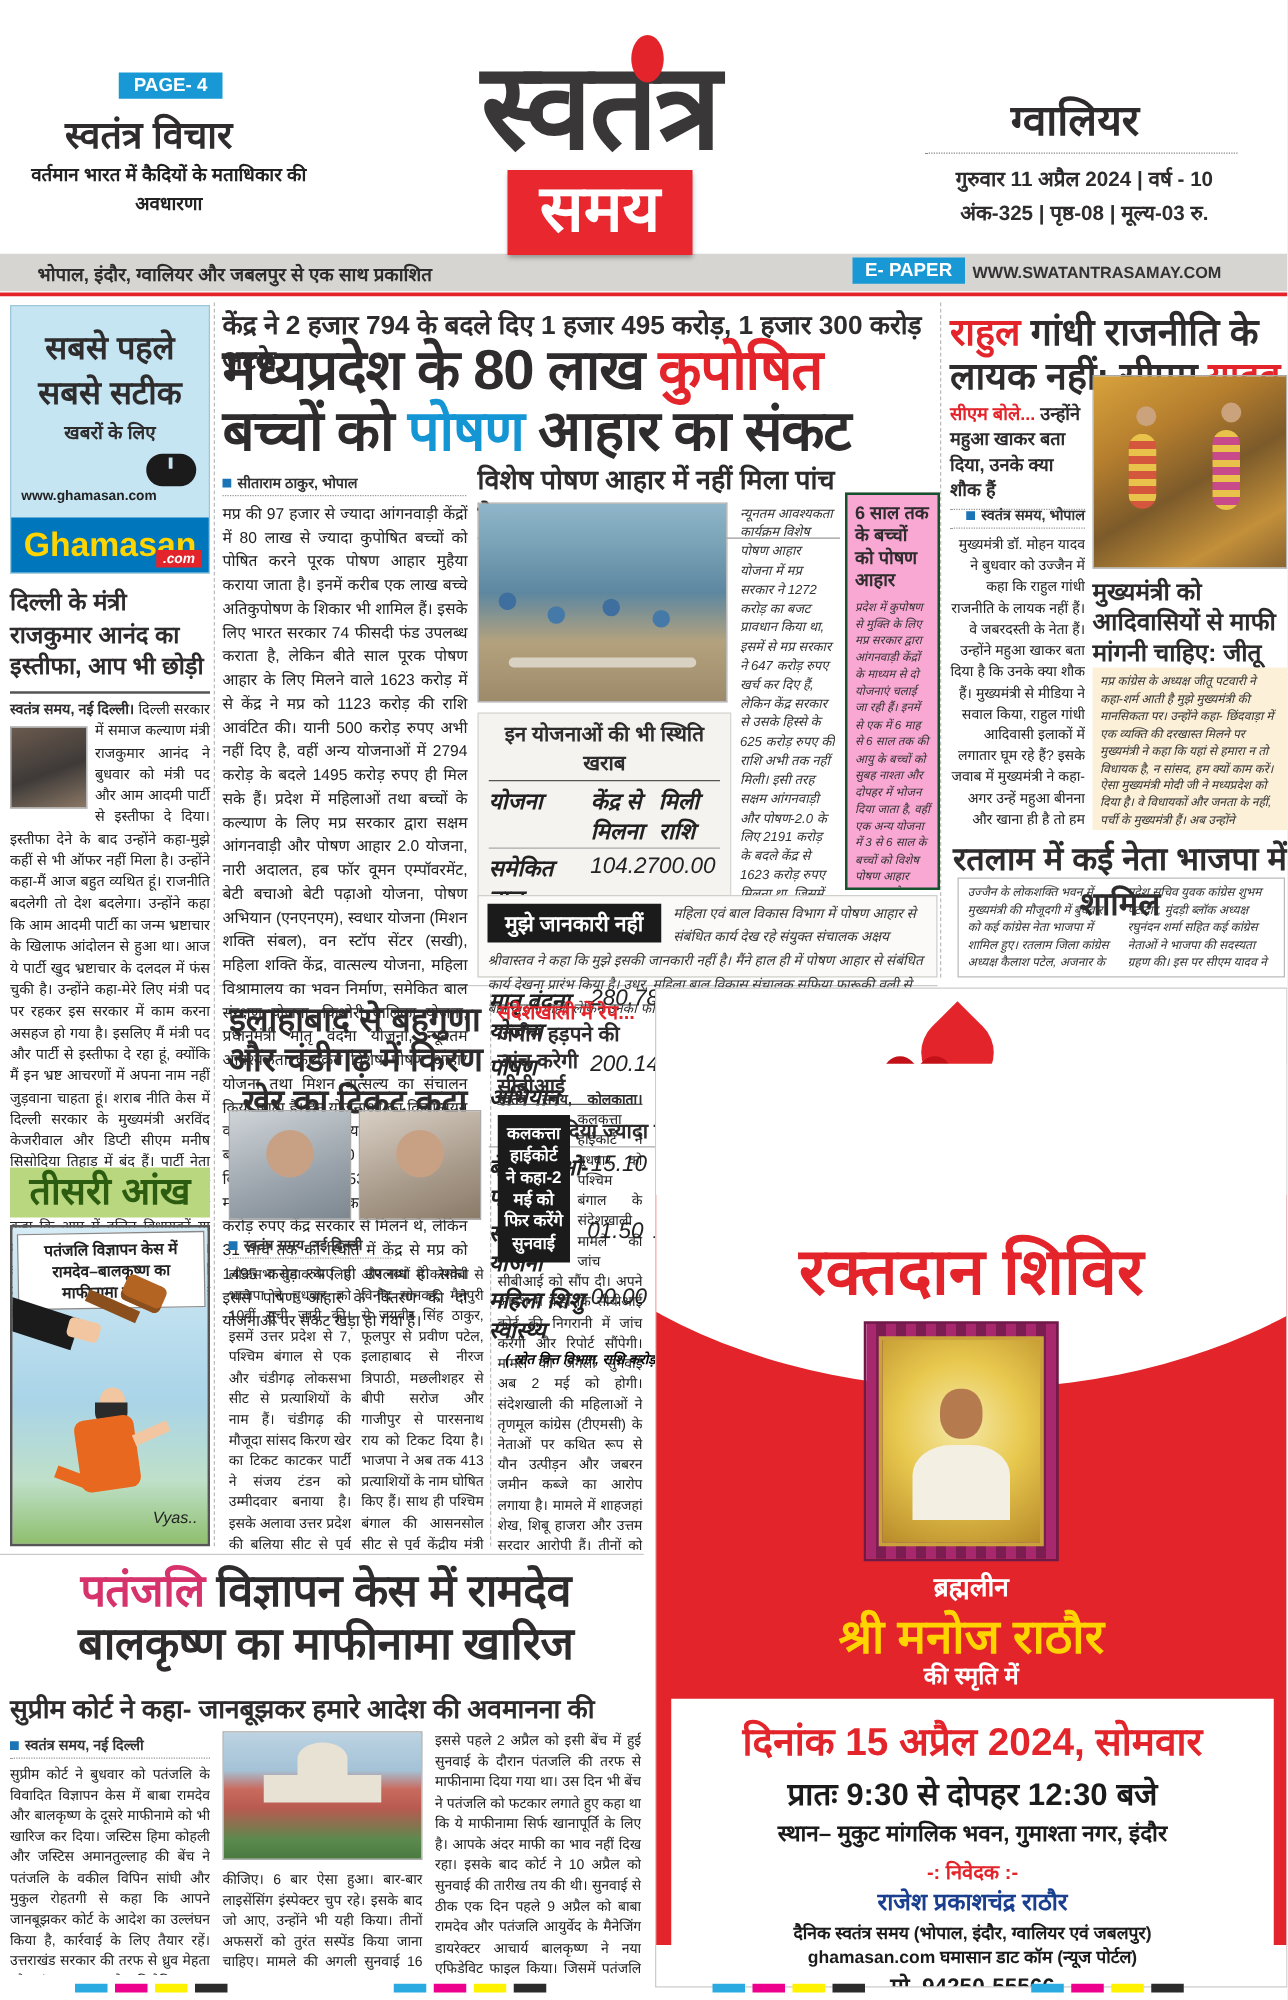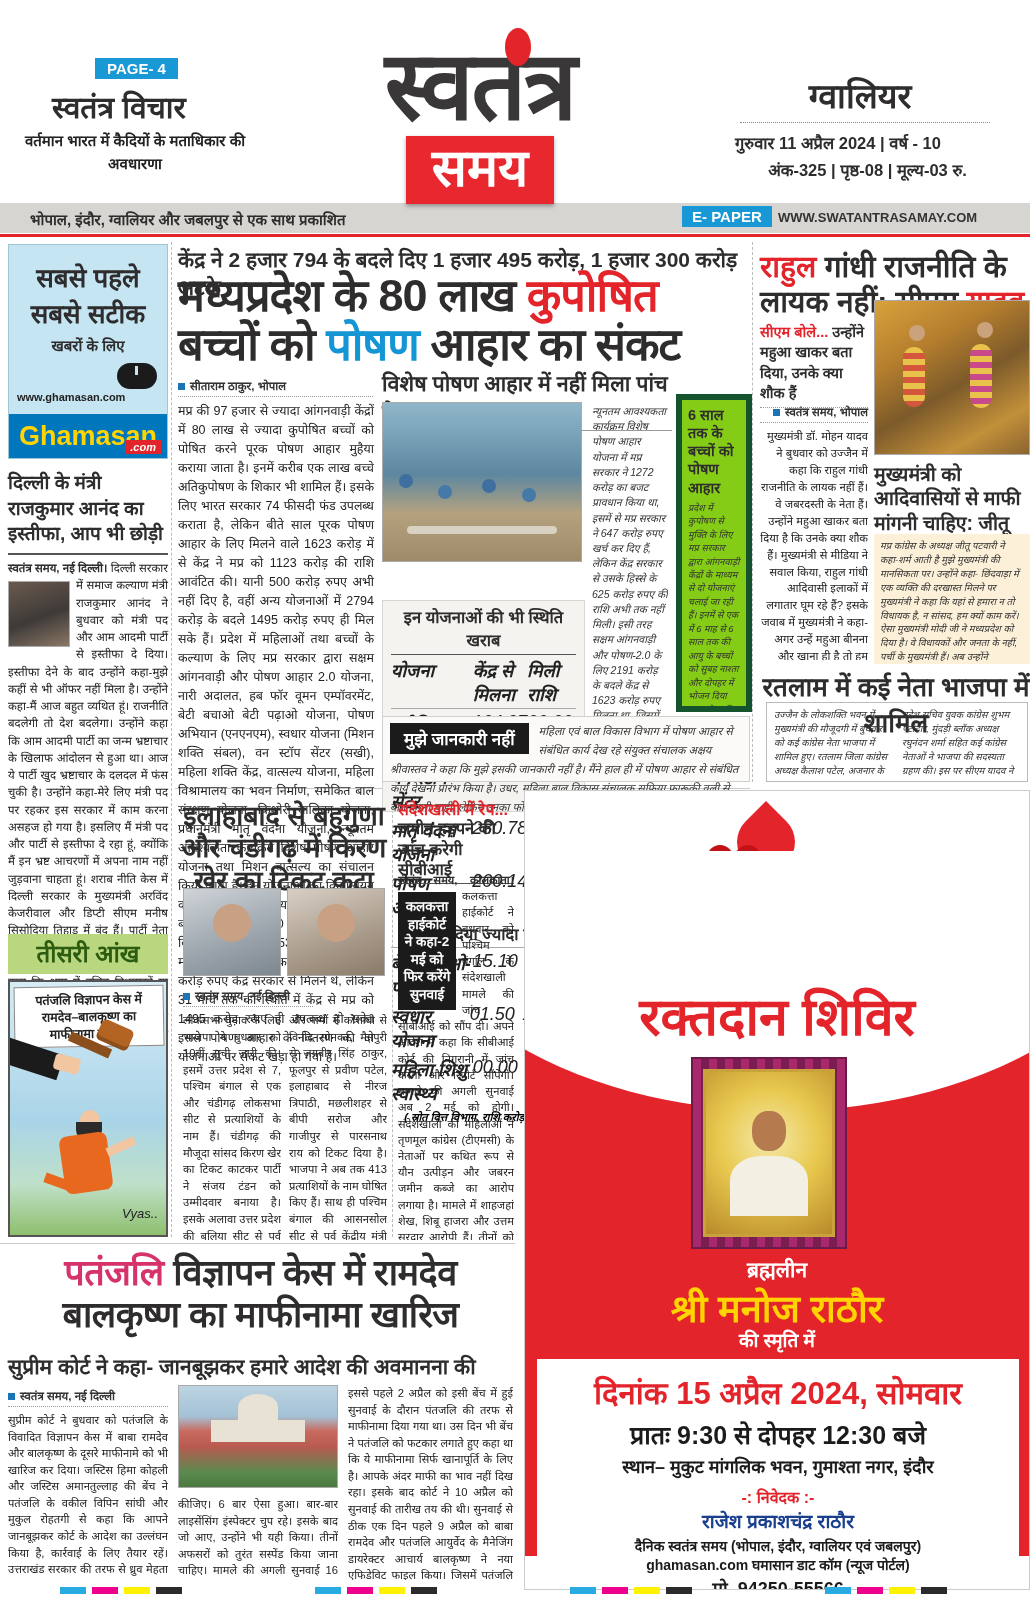--- a/index.html
+++ b/index.html
@@ -17,21 +17,21 @@
   .vsep { border-left:1px dashed #bcbcbc; width:0; }
   .hrule { border-top:1px solid #c9c9c9; height:0; }
   
   .page-badge { background:#1899d5; color:#fff; font-weight:bold; font-size:15px; padding:2px 12px; }
   .logo-main { font-weight:bold; color:#3a3738; font-size:96px; line-height:1; letter-spacing:-2px; }
   .logo-sub { background:#e8272e; color:#fff; font-weight:bold; font-size:52px; line-height:1; padding:6px 26px 10px; box-shadow:0 2px 4px rgba(0,0,0,.35); }
   .gray-strip { background:#d7d5d2; }
   .epaper { background:#1899d5; color:#fff; font-weight:bold; font-size:15px; padding:2px 10px; }
   
   .cream { background:#fcf0d9; }
-  .graybox { background:#84cc16; border:6px solid #14532d; }
+  .graybox { background:#f9a8d4; border:2px solid #14532d; }
   .blackbox { background:#1b1b1b; color:#fff; font-weight:bold;text-align:center; }
   .italicsmall { font-style:italic; font-size:10.5px; line-height:1.45; color:#333; }
   .small { font-size:11.5px; line-height:1.5; }
   .tbl-row { display:flex; font-style:italic; font-size:18px; color:#222; padding:2.5px 0; }
   .tbl-row span:nth-child(1){ flex:1.5; font-weight:bold; }
   .tbl-row span:nth-child(2){ flex:1; }
   .tbl-row span:nth-child(3){ flex:0.9; }
   .drop { width:58px; height:58px; background:#e3242b; border-radius:0 50% 50% 50%; transform:rotate(45deg); }
   .heart { position:absolute; }
   .heart:before,.heart:after { content:""; position:absolute; width:26px; height:40px; background:#c21218; border-radius:26px 26px 0 0; }
@@ -56,21 +56,21 @@
   <div class="abs" style="left:270px; top:10px; width:420px; text-align:center;">
     <div class="abs" style="left:235px; top:18px; width:26px; height:38px; background:#e3242b; border-radius:50%;"></div>
     <div class="logo-main" style="padding-top:28px;">स्वतंत्र</div>
     <div style="margin-top:2px; display:inline-block; position:relative; z-index:5;">
       <span class="logo-sub" style="display:inline-block;">समय</span>
     </div>
   </div>
 
   <div class="abs devbold" style="left:770px; top:72px; width:180px; font-size:34px; text-align:center;">ग्वालियर</div>
   <div class="abs" style="left:740px; top:122px; width:250px; border-top:1px dotted #888;"></div>
-  <div class="abs devbold" style="left:735px; top:131px; width:265px; font-size:16.5px; text-align:left;">गुरुवार 11 अप्रैल 2024 | वर्ष - 10</div>
+  <div class="abs devbold" style="left:735px; top:131px; width:265px; font-size:16.5px; text-align:center;">गुरुवार 11 अप्रैल 2024 | वर्ष - 10</div>
   <div class="abs devbold" style="left:735px; top:158px; width:265px; font-size:16.5px; text-align:center;">अंक-325 | पृष्ठ-08 | मूल्य-03 रु.</div>
 
   <div class="abs gray-strip" style="left:0; top:203px; width:1030px; height:30px;">
     <span class="devbold" style="position:absolute; left:30px; top:6px; font-size:15px;">भोपाल, इंदौर, ग्वालियर और जबलपुर से एक साथ प्रकाशित</span>
     <span class="epaper" style="position:absolute; left:682px; top:3px;">E- PAPER</span>
     <span style="position:absolute; left:778px; top:7px; font-size:13px; font-weight:bold; color:#333;">WWW.SWATANTRASAMAY.COM</span>
   </div>
   <div class="abs" style="left:0; top:234px; width:1030px; height:3px; background:#e3242b;"></div>
 
   <div class="abs vsep" style="left:171px; top:242px; height:995px;"></div>
@@ -95,21 +95,21 @@
   <div class="abs devbold" style="left:8px; top:470px; width:160px; font-size:19px; line-height:1.35; border-bottom:2px solid #555; padding-bottom:6px;">दिल्ली के मंत्री राजकुमार आनंद का इस्तीफा, आप भी छोड़ी</div>
   <div class="abs" style="left:8px; top:560px; width:160px;">
     <div class="jtext small" style="font-size:11.5px;">
       <span class="devbold" style="font-size:11.5px;">स्वतंत्र समय, नई दिल्ली।</span>
       <span class="photo" style="float:left; width:62px; height:66px; margin:4px 6px 2px 0; background:linear-gradient(160deg,#6b5a4e,#3e3a38 55%,#8b7866);"></span>
       <span>दिल्ली सरकार में समाज कल्याण मंत्री राजकुमार आनंद ने बुधवार को मंत्री पद और आम आदमी पार्टी से इस्तीफा दे दिया। इस्तीफा देने के बाद उन्होंने कहा-मुझे कहीं से भी ऑफर नहीं मिला है। उन्होंने कहा-मैं आज बहुत व्यथित हूं। राजनीति बदलेगी तो देश बदलेगा। उन्होंने कहा कि आम आदमी पार्टी का जन्म भ्रष्टाचार के खिलाफ आंदोलन से हुआ था। आज ये पार्टी खुद भ्रष्टाचार के दलदल में फंस चुकी है। उन्होंने कहा-मेरे लिए मंत्री पद पर रहकर इस सरकार में काम करना असहज हो गया है। इसलिए मैं मंत्री पद और पार्टी से इस्तीफा दे रहा हूं, क्योंकि मैं इन भ्रष्ट आचरणों में अपना नाम नहीं जुड़वाना चाहता हूं। शराब नीति केस में दिल्ली सरकार के मुख्यमंत्री अरविंद केजरीवाल और डिप्टी सीएम मनीष सिसोदिया तिहाड़ में बंद हैं। पार्टी नेता संजय सिंह 6 महीने बाद 4 अप्रैल को जमानत पर रिहा हुए हैं। राजकुमार ने कहा कि आप में दलित विधायकों या पार्षदों का कोई सम्मान नहीं होता है। दलितों को प्रमुख पदों पर जगह नहीं दी जाती है। मैं बाबा साहब अंबेडकर के सिद्धांत पर चलने वाला व्यक्ति हूं।</span>
     </div>
   </div>
 
   <div class="abs" style="left:8px; top:934px; width:160px; height:40px; background:#b9d77f; text-align:center;">
-    <span style="font-weight:bold; font-size:24px; color:#2c5c10; line-height:40px;margin-top:37px;">तीसरी आंख</span>
+    <span style="font-weight:bold; font-size:30px; color:#2c5c10; line-height:40px;margin-top:37px;">तीसरी आंख</span>
   </div>
   <div class="abs" style="left:8px; top:980px; width:160px; height:257px; border:2px solid #555; background:linear-gradient(180deg,#d6ecf6 0%,#a9d4e8 55%,#bfe0c9 80%,#8fbf6e 100%); overflow:hidden;">
     <div style="position:absolute; left:4px; top:4px; width:150px; background:#fff; border:1px solid #888; padding:4px 3px; font-weight:bold; font-size:12.5px; text-align:center; color:#222; transform:rotate(-1deg);">पतंजलि विज्ञापन केस में रामदेव–बालकृष्ण का माफीनामा खारिज</div>
     <div style="position:absolute; left:-18px; top:62px; width:70px; height:26px; background:#1b1b1b; transform:rotate(18deg);"></div>
     <div style="position:absolute; left:44px; top:74px; width:26px; height:16px; background:#f2c6a0; border-radius:4px; transform:rotate(15deg);"></div>
     <div style="position:absolute; left:58px; top:58px; width:44px; height:10px; background:#8a4f1d; transform:rotate(24deg);"></div>
     <div style="position:absolute; left:88px; top:42px; width:34px; height:22px; background:#b36322; border-radius:5px; transform:rotate(24deg); box-shadow:inset 0 -4px 0 #8a4f1d;"></div>
     <div style="position:absolute; left:70px; top:128px; width:20px; height:20px; background:#f2c6a0; border-radius:50%;"></div>
     <div style="position:absolute; left:66px; top:140px; width:26px; height:18px; background:#2b2b2b; border-radius:0 0 10px 10px;"></div>
     <div style="position:absolute; left:52px; top:152px; width:48px; height:58px; background:#e8681f; border-radius:8px; transform:rotate(-8deg);"></div>
@@ -132,21 +132,21 @@
   </div>
 
   <div class="abs photo" style="left:382px; top:402px; width:200px; height:160px; background:linear-gradient(180deg,#8fb6c9 0%,#7aa3b8 20%,#5d87a0 45%,#b4a27e 70%,#9c8a6a 100%);">
     <div style="position:absolute; left:8%; top:45%; width:14px; height:14px; border-radius:50%; background:#3e6f9e;"></div>
     <div style="position:absolute; left:28%; top:52%; width:14px; height:14px; border-radius:50%; background:#4479a8;"></div>
     <div style="position:absolute; left:50%; top:48%; width:14px; height:14px; border-radius:50%; background:#3e6f9e;"></div>
     <div style="position:absolute; left:70%; top:54%; width:14px; height:14px; border-radius:50%; background:#4479a8;"></div>
     <div style="position:absolute; left:12%; top:78%; width:76%; height:8px; border-radius:4px; background:#d9d2c2;"></div>
   </div>
 
-  <div class="abs" style="left:382px; top:600px; width:203px; height:212px; background:#f4f3f0; border:1px solid #d8d6d2; padding:4px 8px;">
+  <div class="abs" style="left:382px; top:570px; width:203px; height:212px; background:#f4f3f0; border:1px solid #d8d6d2; padding:4px 8px;">
     <div class="devbold" style="font-size:16.5px; text-align:center; border-bottom:1.5px solid #555; padding-bottom:3px;">इन योजनाओं की भी स्थिति खराब</div>
     <div class="tbl-row" style="font-weight:bold; border-bottom:1px solid #aaa;">
       <span>योजना</span>
         <span>केंद्र से मिलना</span>
         <span>मिली राशि</span>
     </div>
     <div class="tbl-row">
         <span>समेकित बाल</span>
         <span>104.27</span>
         <span>00.00</span>

